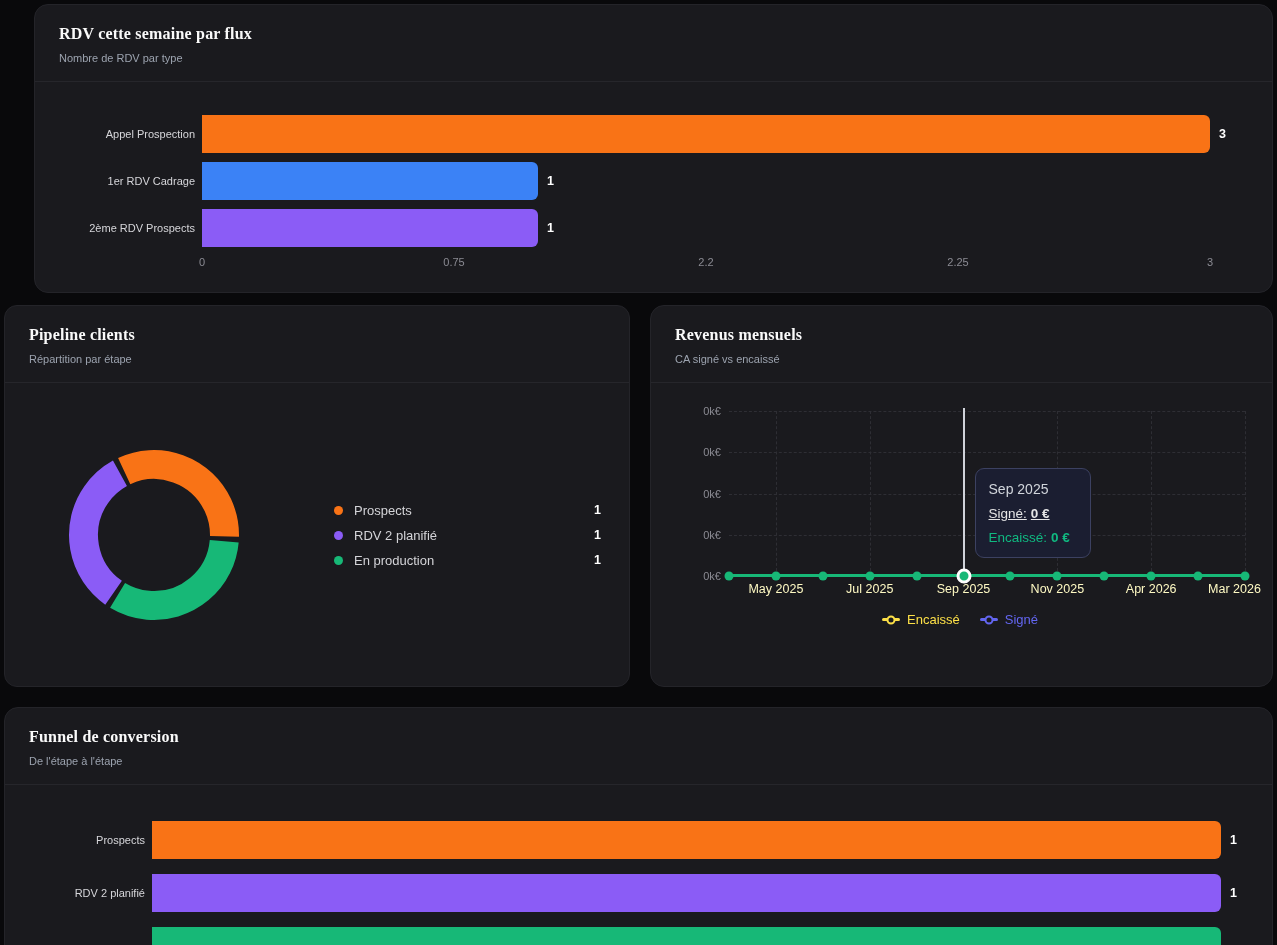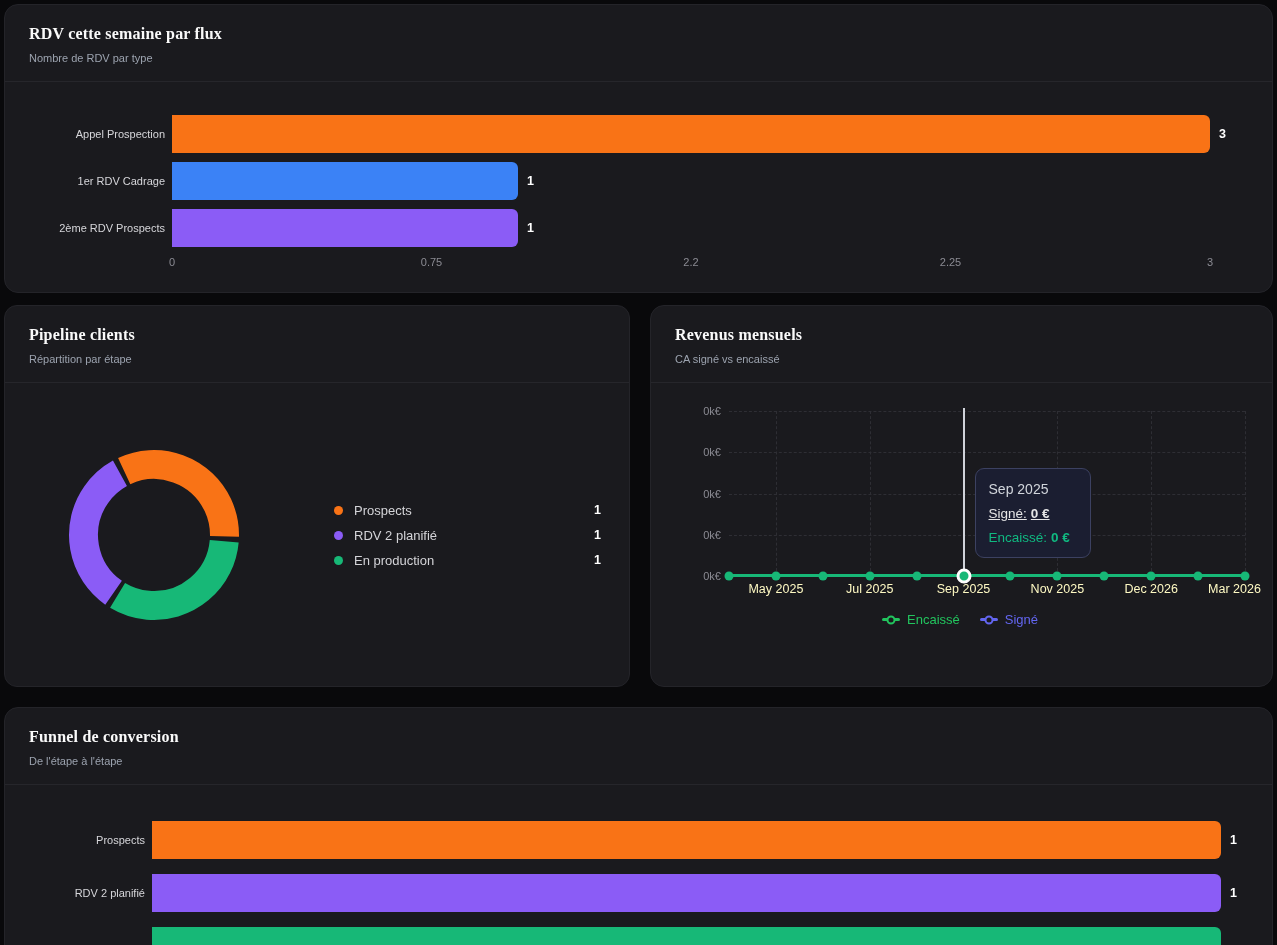--- a/index.html
+++ b/index.html
@@ -23,21 +23,21 @@
     font-family: "Liberation Serif", serif;
     font-weight: 700;
     font-size: 16px;
     line-height: 20px;
     color: #fafafa;
     letter-spacing: .2px;
   }
   .card-sub { margin-top: 7px; font-size: 11px; line-height: 15px; color: #9ca3af; }
 
   
-  #card-rdv { height: 289px; }
+  #card-rdv { height: 289px; margin-left: 30px; }
   .hbars { padding: 33px 62px 0 24px; }
   .hbar-row { display: grid; grid-template-columns: 136px 1fr; column-gap: 7px; margin-bottom: 9px; }
   .hbar-label { font-size: 11px; color: #d6d6da; text-align: right; align-self: center; line-height: 1.3; }
   .hbar-track { position: relative; height: 38px; }
   .hbar { height: 100%; border-radius: 0 6px 6px 0; }
   .hbar-value { position: absolute; top: 50%; transform: translateY(-50%); font-weight: 700; font-size: 12.5px; color: #ffffff; }
   .hbar-axis { display: grid; grid-template-columns: 136px 1fr; column-gap: 7px; margin-top: 9px; }
   .hbar-axis-track { position: relative; height: 14px; }
   .axis-tick { position: absolute; transform: translateX(-50%); font-size: 11px; color: #8b8b93; white-space: nowrap; }
 
@@ -222,26 +222,26 @@
             </div>
           </div>
         </div>
         <div class="x-axis">
           <div class="x-axis-spacer"></div>
           <div class="x-axis-track">
             <span class="xlabel" style="left:9.091%;">May 2025</span>
             <span class="xlabel" style="left:27.273%;">Jul 2025</span>
             <span class="xlabel" style="left:45.455%;">Sep 2025</span>
             <span class="xlabel" style="left:63.636%;">Nov 2025</span>
-            <span class="xlabel" style="left:81.818%;">Dec 2026</span>
+            <span class="xlabel" style="left:81.818%;">Apr 2026</span>
             <span class="xlabel last" style="left:100%;">Mar 2026</span>
           </div>
         </div>
         <div class="line-legend">
-          <div class="leg-item" style="color:#22c55e;">
+          <div class="leg-item" style="color:#fde047;">
             <span class="leg-icon"></span>
             <span>Encaissé</span>
           </div>
           <div class="leg-item" style="color:#6366f1;">
             <span class="leg-icon"></span>
             <span>Signé</span>
           </div>
         </div>
       </div>
     </section>

